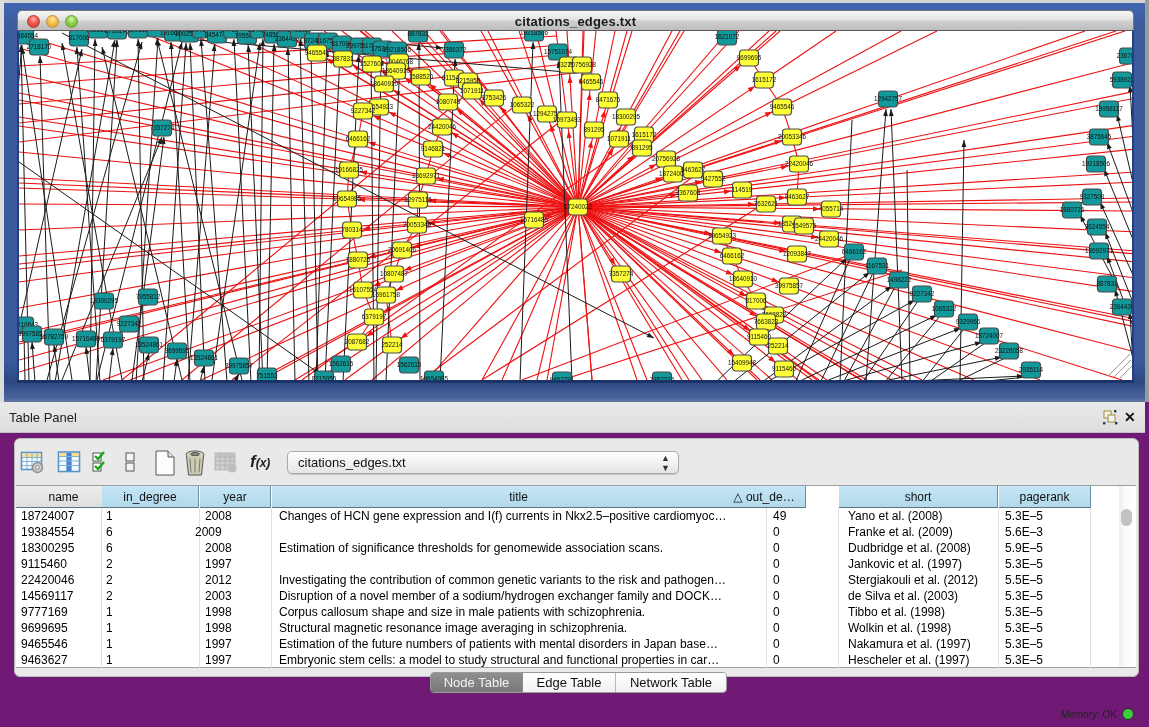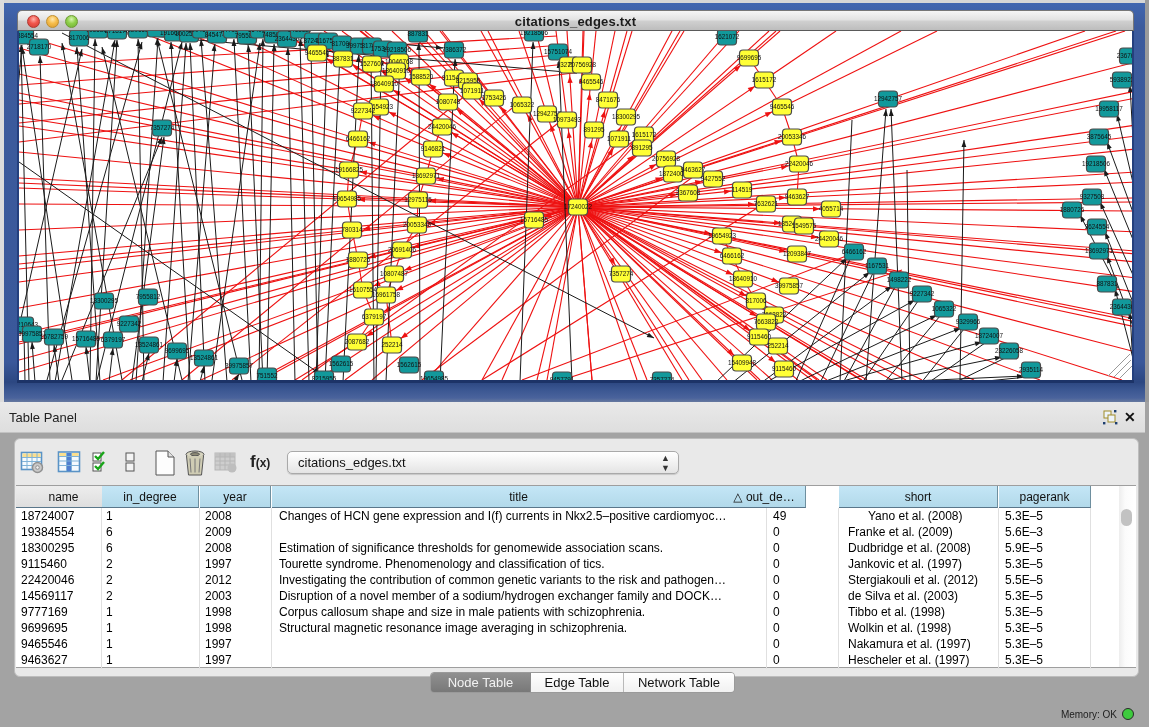--- a/index.html
+++ b/index.html
@@ -16,21 +16,21 @@
 #title{position:absolute;width:100%;text-align:center;top:3px;font-size:13px;
  font-weight:bold;color:#1c1c1c;letter-spacing:.2px}
 .tl{position:absolute;top:4px;width:13px;height:13px;border-radius:50%;}
 #tl-r{left:9px;background:radial-gradient(circle at 50% 30%,#ffb3ad 0%,#f1574e 45%,#cf3a31 100%);border:1px solid #b03730}
 #tl-y{left:27.5px;background:radial-gradient(circle at 50% 30%,#ffe9b0 0%,#f6bd4b 45%,#d99b2e 100%);border:1px solid #c08f2e}
 #tl-g{left:46.5px;background:radial-gradient(circle at 50% 30%,#d7f5b2 0%,#8fd04a 45%,#6faf34 100%);border:1px solid #6d9a33}
 #canvas{position:absolute;left:0;top:21px;width:1117px;height:349px;background:#fff;
  border-left:2px solid #24407e;border-right:2px solid #24407e;overflow:hidden}
 #framebottom{position:absolute;left:0;top:370px;width:1117px;height:3px;background:#1c3367}
 
-#tablepanel{position:absolute;left:0;top:402px;width:1149px;height:325px;background:#a3a3a3}
+#tablepanel{position:absolute;left:0;top:402px;width:1149px;height:325px;background:#701a75}
 #tp-head{position:absolute;left:0;top:0;width:1145px;height:31px;
  background:linear-gradient(#e9e9e9,#dedede);border-bottom:1px solid #c2c2c2}
 #tp-head .t{position:absolute;left:9px;top:8px;font-size:13px;color:#222}
 #float-ic{position:absolute;left:1103px;top:8px;width:15px;height:15px}
 #close-x{position:absolute;left:1124px;top:7px;font-size:14px;font-weight:bold;color:#111}
 #container{position:absolute;left:14px;top:36px;width:1125px;height:239px;
  border:1px solid #bdbdbd;border-radius:6px;background:#e9e9e9}
 
 .ic{position:absolute;top:11px}
 #combo{position:absolute;left:272px;top:12px;width:392px;height:23px;border:1px solid #a9a9a9;
@@ -44,21 +44,21 @@
  text-align:center;line-height:22px}
 .th.grey{background:linear-gradient(#ededed,#dedede);border-right:1px solid #9a9a9a}
 .tr{position:absolute;left:0;width:1100px;height:16px;font-size:12px;color:#000}
 .tr span{position:absolute;top:0;line-height:16px;white-space:pre}
 .gl{position:absolute;top:22px;width:1px;height:161px;background:#e0e0e0}
 #vsb{position:absolute;left:1103px;top:0;width:15px;height:181px;background:linear-gradient(90deg,#ededed,#fbfbfb 40%,#fff)}
 #vsb .thumb{position:absolute;left:2px;top:23px;width:11px;height:17px;border-radius:6px;background:#c2c2c2}
 
 #tabs{position:absolute;left:415px;top:233px;height:21px;display:flex;border:1px solid #9a9a9a;border-radius:4px;overflow:hidden}
 .tab{height:100%;line-height:20px;font-size:13px;padding:0;text-align:center}
-#tab1{width:100px;background:linear-gradient(#909090,#787878);color:#f2f2f2;border-right:1px solid #8a8a8a}
+#tab1{width:92px;background:linear-gradient(#909090,#787878);color:#f2f2f2;border-right:1px solid #8a8a8a}
 #tab2{width:93px;background:linear-gradient(#ffffff,#f1f1f1);color:#111;border-right:1px solid #b9b9b9}
 #tab3{width:110px;background:linear-gradient(#ffffff,#f1f1f1);color:#111}
 #memory{position:absolute;right:32px;top:709px;font-size:10px;color:#222}
 #memdot{position:absolute;right:15px;top:708px;width:12px;height:12px;border-radius:50%;
  background:#3ecb3e;border:1.5px solid #2a2a2a}
 </style></head><body>
 <div id="appedge-t"></div>
 <div id="appedge-l"></div>
 <div id="desk"></div>
 <div id="appedge-r"></div>
@@ -1122,21 +1122,21 @@
       <ellipse cx="12" cy="4.2" rx="4.5" ry="1.6" fill="#8d8a76" stroke="#555"></ellipse>
       <path d="M3.5 6l2 19h13l2-19" fill="#cfccb4" stroke="#555"></path>
       <path d="M7 8.5l1 14M12 8.5v14M17 8.5l-1 14" stroke="#777" fill="none"></path>
     </svg>
     <svg class="ic" style="left:199px" width="24" height="24" viewBox="0 0 24 24" opacity="0.55">
       <rect x="1" y="3" width="20" height="17" fill="#b9b9b9" stroke="#8d8d8d"></rect>
       <rect x="1" y="3" width="20" height="4" fill="#a3a3a3"></rect>
       <path d="M1 7h20M1 11h20M1 15h20M6 3v17M11 3v17M16 3v17" stroke="#8d8d8d" fill="none"></path>
       <circle cx="18" cy="18" r="4.5" fill="#9b9b9b"></circle>
     </svg>
-    <div class="ic" style="left:235px;top:13px;font-size:17px;font-weight:bold;color:#222">f<span style="font-size:12px">(x)</span></div>
+    <div class="ic" style="left:235px;top:13px;font-size:17px;font-style:italic;font-weight:bold;color:#222">f<span style="font-size:12px">(x)</span></div>
     <div id="combo">
         <span class="txt">citations_edges.txt</span>
       <span class="arr">▲<br>▼</span>
       </div>
 
     <div id="table">
       <div class="th grey" style="left:0;width:96px">name</div>
       <div class="th" style="left:86px;width:97px">in_degree</div>
       <div class="th" style="left:184px;width:71px">year</div>
       <div class="th" style="left:256px;width:494px">title</div>
@@ -1149,45 +1149,44 @@
         <div class="gl" style="left:750px"></div>
       <div class="gl" style="left:822px"></div>
         <div class="gl" style="left:982px"></div>
       <div class="gl" style="left:1074px"></div>
 <div class="tr" style="top:22px">
           <span style="left:5px">18724007</span>
           <span style="left:90px">1</span>
           <span style="left:189px">2008</span>
           <span style="left:263px">Changes of HCN gene expression and I(f) currents in Nkx2.5–positive cardiomyoc…</span>
           <span style="left:757px">49</span>
-          <span style="left:852px">Yano et al. (2008)</span>
+          <span style="left:832px">Yano et al. (2008)</span>
           <span style="left:989px">5.3E–5</span>
         </div>
 <div class="tr" style="top:38px">
           <span style="left:5px">19384554</span>
           <span style="left:90px">6</span>
-          <span style="left:189px">2009</span>
+          <span style="left:179px">2009</span>
           <span style="left:757px">0</span>
           <span style="left:832px">Franke et al. (2009)</span>
           <span style="left:989px">5.6E–3</span>
         </div>
 <div class="tr" style="top:54px">
           <span style="left:5px">18300295</span>
           <span style="left:90px">6</span>
           <span style="left:189px">2008</span>
           <span style="left:263px">Estimation of significance thresholds for genomewide association scans.</span>
           <span style="left:757px">0</span>
           <span style="left:832px">Dudbridge et al. (2008)</span>
           <span style="left:989px">5.9E–5</span>
         </div>
 <div class="tr" style="top:70px">
           <span style="left:5px">9115460</span>
           <span style="left:90px">2</span>
           <span style="left:189px">1997</span>
-          <span style="left:263px">Tourette syndrome. Phenomenology and classification of tics.</span>
           <span style="left:757px">0</span>
           <span style="left:832px">Jankovic et al. (1997)</span>
           <span style="left:989px">5.3E–5</span>
         </div>
 <div class="tr" style="top:86px">
           <span style="left:5px">22420046</span>
           <span style="left:90px">2</span>
           <span style="left:189px">2012</span>
           <span style="left:263px">Investigating the contribution of common genetic variants to the risk and pathogen…</span>
           <span style="left:757px">0</span>
@@ -1218,28 +1217,30 @@
           <span style="left:189px">1998</span>
           <span style="left:263px">Structural magnetic resonance image averaging in schizophrenia.</span>
           <span style="left:757px">0</span>
           <span style="left:832px">Wolkin et al. (1998)</span>
           <span style="left:989px">5.3E–5</span>
         </div>
 <div class="tr" style="top:150px">
           <span style="left:5px">9465546</span>
           <span style="left:90px">1</span>
           <span style="left:189px">1997</span>
+          <span style="left:263px">Estimation of the future numbers of patients with mental disorders in Japan base…</span>
           <span style="left:757px">0</span>
           <span style="left:832px">Nakamura et al. (1997)</span>
           <span style="left:989px">5.3E–5</span>
         </div>
 <div class="tr" style="top:166px">
           <span style="left:5px">9463627</span>
           <span style="left:90px">1</span>
           <span style="left:189px">1997</span>
+          <span style="left:263px">Embryonic stem cells: a model to study structural and functional properties in car…</span>
           <span style="left:757px">0</span>
           <span style="left:832px">Hescheler et al. (1997)</span>
           <span style="left:989px">5.3E–5</span>
         </div>
       <div id="vsb">
           <div class="thumb"></div>
         </div>
     </div>
     <div id="tabs">
       <div class="tab" id="tab1">Node Table</div>

